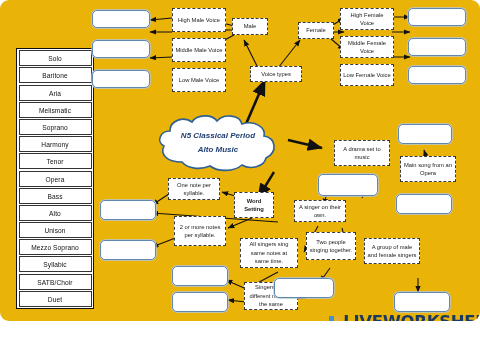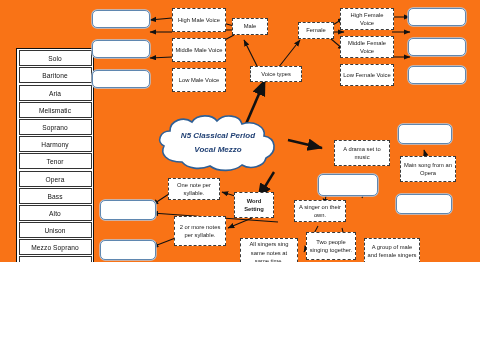--- a/index.html
+++ b/index.html
@@ -3,25 +3,26 @@
 <meta charset="utf-8">
 <style>
   html, body {
     margin: 0;
     padding: 0;
     background: #ffffff;
   }
   #page {
     position: relative;
     width: 480px;
-    height: 262px;
-    background: #f97316;
+    height: 321px;
+    background: #eab308;
     overflow: hidden;
     font-family: "Liberation Sans", sans-serif;
     color: #1a1a1a;
+    border-radius: 9px;
   }
 
   
   .wordbank {
     position: absolute;
     left: 16px;
     top: 48px;
     width: 78px;
     border: 1.5px solid #111;
     background: #fff;
@@ -211,21 +212,21 @@
 
   <div class="cloud">
     <svg width="132" height="62" viewBox="0 0 132 62">
       <path d="M30,50 C14,50 8,42 12,34 C4,30 8,19 18,19 C18,8 32,4 40,10
                C45,2 60,2 65,9 C72,1 88,3 90,12 C102,8 114,15 112,24
                C124,26 126,40 114,46 C112,55 98,58 90,53
                C82,60 66,60 58,54 C48,58 36,57 30,50 Z" fill="#ffffff" stroke="#2e5f95" stroke-width="1.6"></path>
     </svg>
     <div class="cloud-text">
       <span>N5 Classical Period</span>
-      <span>Vocal Mezzo</span>
+      <span>Alto Music</span>
     </div>
   </div>
 
   <div class="prompt" style="left:172px;top:8px;width:54px;height:24px;">High Male Voice</div>
   <div class="prompt" style="left:172px;top:38px;width:54px;height:24px;">Middle Male Voice</div>
   <div class="prompt" style="left:172px;top:68px;width:54px;height:24px;">Low Male Voice</div>
 
   <div class="prompt" style="left:232px;top:18px;width:36px;height:17px;">Male</div>
   <div class="prompt" style="left:250px;top:66px;width:52px;height:16px;">Voice types</div>
   <div class="prompt" style="left:298px;top:22px;width:36px;height:17px;">Female</div>

